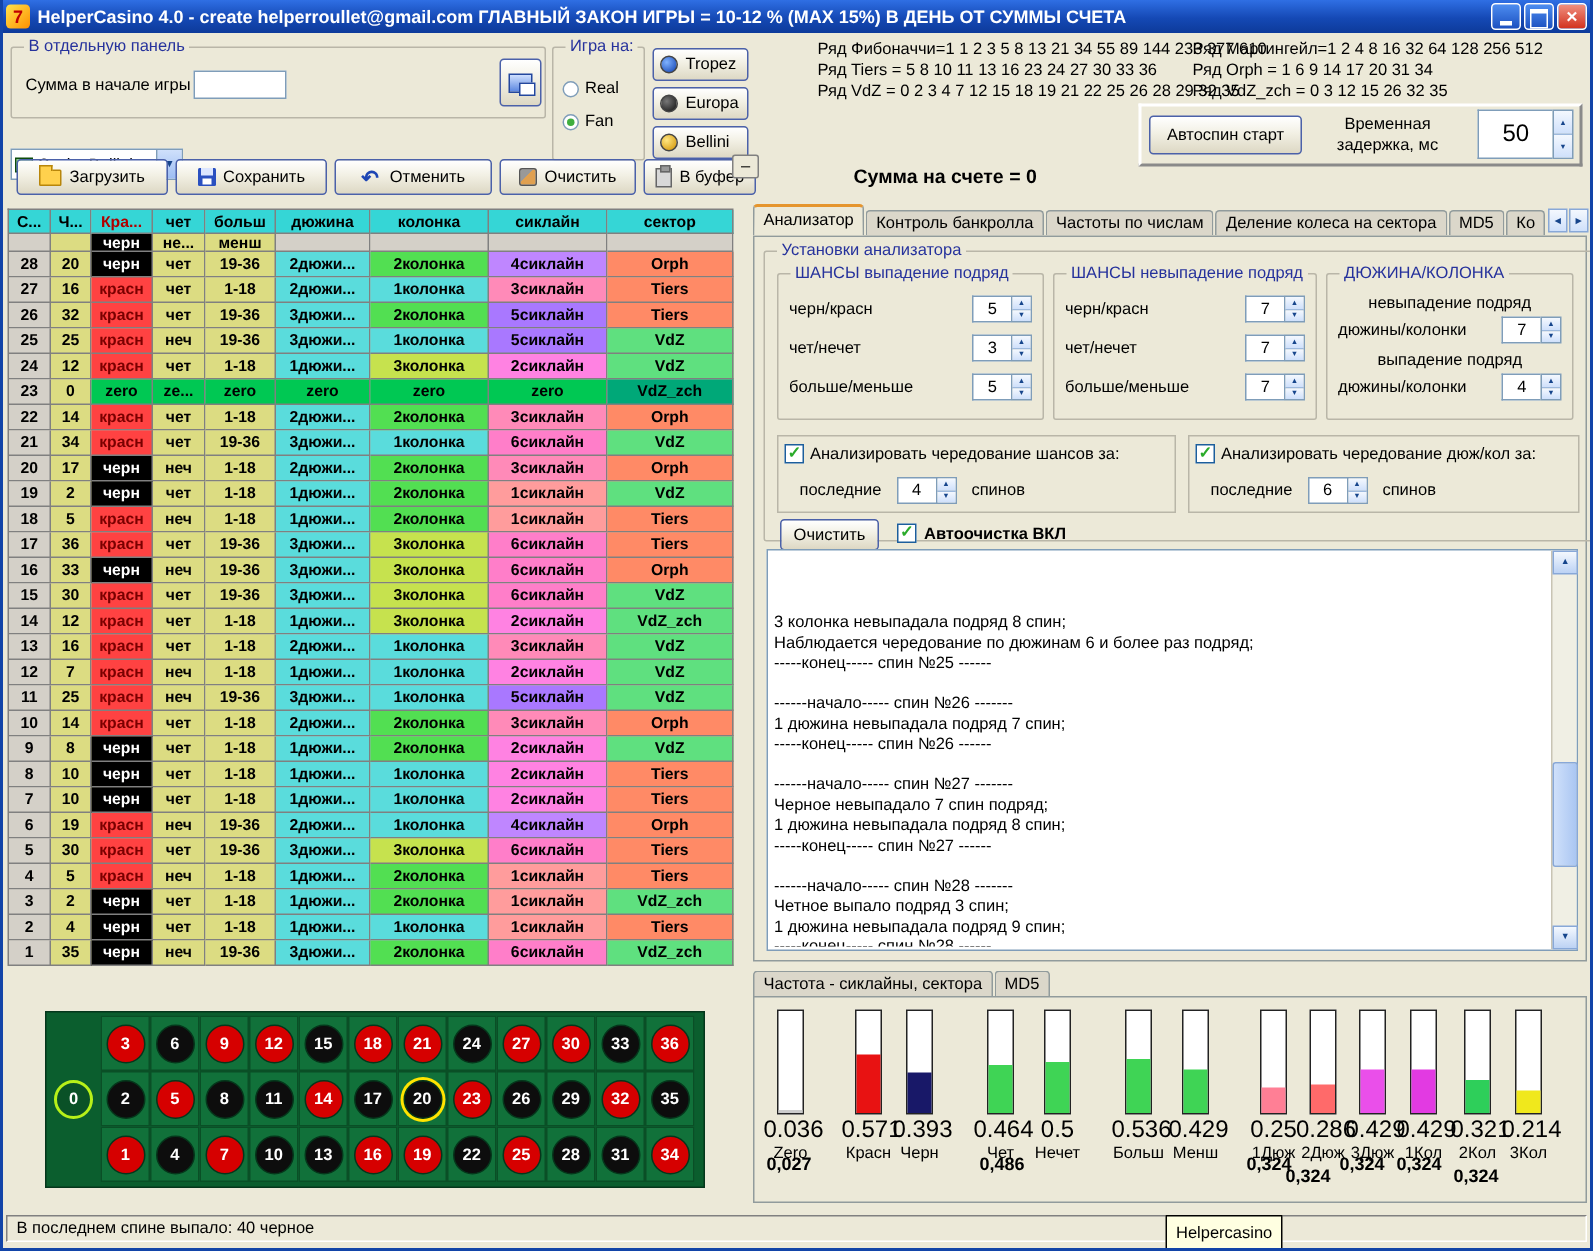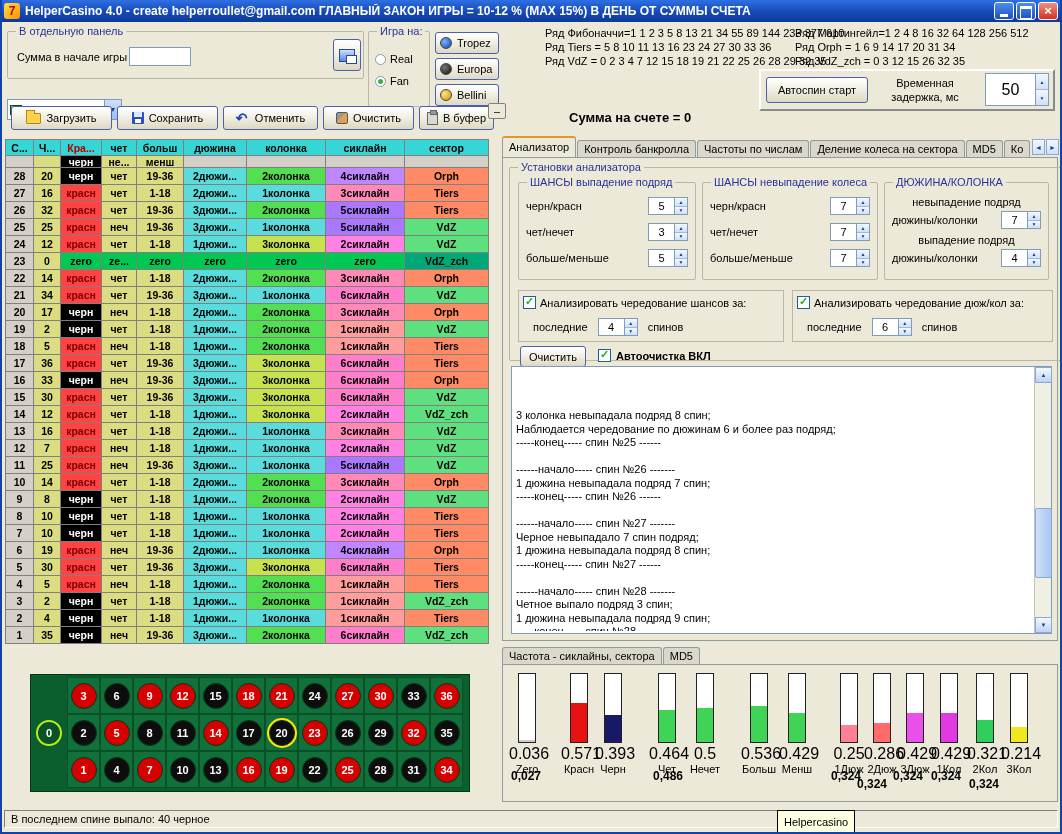--- a/index.html
+++ b/index.html
@@ -68,21 +68,21 @@
   
   .combo{position:absolute;left:5px;top:99px;width:115px;height:21px;background:#fff;border:1px solid #7f9db9;
     display:flex;align-items:center;gap:3px;padding-left:2px;}
   .ic-cas{width:12px;height:10px;flex:none;background:linear-gradient(#8fd48f,#1a7a1a);border:1px solid #0c4c0c;}
   .combo-txt{flex:1;white-space:nowrap;overflow:hidden;}
   .combo-arr{width:17px;height:100%;background:linear-gradient(#cfe0fb,#9dbdf3);border-left:1px solid #7f9db9;
     display:flex;align-items:center;justify-content:center;flex:none;}
   .combo-arr::before{content:"\25BC";font-size:7px;color:#16458c;}
   .tbbar{position:absolute;left:9px;top:106px;display:flex;gap:5px;}
   .tbtn{height:24px;}
-  .tb0{width:101px}.tb1{width:101px}.tb2{width:95px}.tb3{width:91px}.tb4{width:75px}
+  .tb0{width:101px}.tb1{width:101px}.tb2{width:105px}.tb3{width:91px}.tb4{width:75px}
   .ic{display:inline-block;flex:none;}
   .ic-folder{width:15px;height:11px;background:#ffd14d;border:1px solid #b8860b;border-radius:1px;position:relative;}
   .ic-folder::before{content:"";position:absolute;left:-1px;top:-4px;width:7px;height:3px;background:#ffd14d;border:1px solid #b8860b;border-bottom:none;}
   .ic-floppy{width:12px;height:12px;background:#2a50c0;border-radius:1px;position:relative;}
   .ic-floppy::before{content:"";position:absolute;left:2px;top:0;width:8px;height:5px;background:#dce6ff;}
   .ic-floppy::after{content:"";position:absolute;left:3px;bottom:1px;width:6px;height:4px;background:#fff;}
   .ic-undo{width:14px;height:13px;}
   .ic-undo::before{content:"\21B6";font-size:14px;font-weight:bold;color:#1e46b4;line-height:12px;}
   .ic-brush{width:12px;height:12px;background:linear-gradient(135deg,#999 0 42%,#e0a050 42%);border:1px solid #555;border-radius:2px;}
   .ic-clip{width:11px;height:13px;background:#d8d8d8;border:1px solid #666;position:relative;}
@@ -772,21 +772,21 @@
                 <div class="num">5</div>
                 <div class="arr">
                   <i class="up"></i>
                   <i class="dn"></i>
                 </div>
               </div>
             </div>
           </div>
       </div>
       <div class="groupbox g2">
-        <span class="gcaption">ШАНСЫ невыпадение колеса</span>
+        <span class="gcaption">ШАНСЫ невыпадение подряд</span>
         <div class="growsbox" id="g2-rows">
             <div class="srow">
               <div>черн/красн</div>
               <div class="spin">
                 <div class="num">7</div>
                 <div class="arr">
                   <i class="up"></i>
                   <i class="dn"></i>
                 </div>
               </div>

